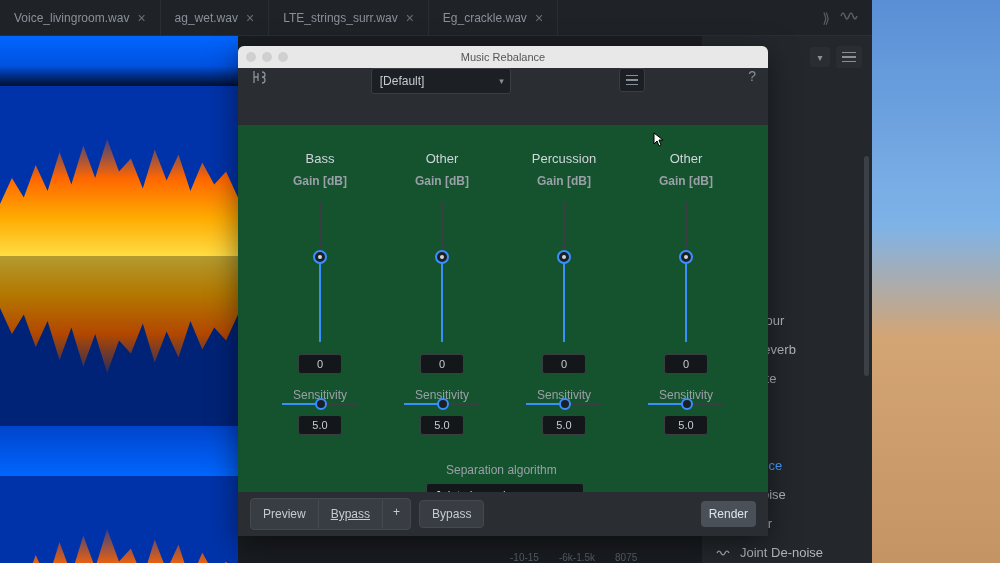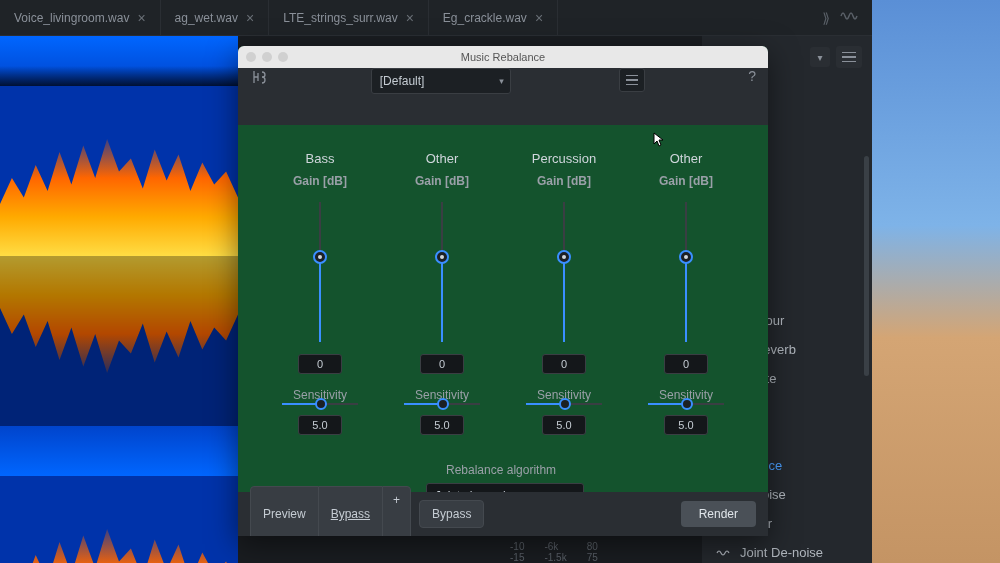--- a/index.html
+++ b/index.html
@@ -71,32 +71,32 @@
 .sens-fill { position: absolute; left: 0; height: 2px; width: 38px; background: #3a8fff; }
 .sens-thumb { position: absolute; top: -5px; left: 33px; width: 12px; height: 12px; border-radius: 50%; background: #1c2024; border: 2px solid #3a8fff; }
 
 .separation { margin-top: 14px; display: flex; flex-direction: column; align-items: center; }
 .sep-label { color: #9aa0a8; font-size: 12px; margin-bottom: 6px; align-self: flex-start; margin-left: 180px; }
 .sep-select { width: 158px; height: 26px; background: #14171a; border: 1px solid #3a3e43; border-radius: 3px; display: flex; align-items: center; padding: 0 8px; color: #c5ccd3; font-size: 12px; position: relative; margin-left: 4px;}
 .sep-select::after { content: '▾'; position: absolute; right: 8px; color: #8a9099; font-size: 9px; }
 
 .modal-footer { position: absolute; bottom: 0; left: 0; right: 0; height: 44px; background: #2a2e33; display: flex; align-items: center; padding: 0 12px; gap: 0; }
 .footer-btn-group { display: flex; }
-.footer-btn { padding: 20px 12px; background: #383d43; color: #c5ccd3; font-size: 12px; border: 1px solid #44494f; cursor: pointer; }
+.footer-btn { padding: 8px 12px; background: #383d43; color: #c5ccd3; font-size: 12px; border: 1px solid #44494f; cursor: pointer; }
 .footer-btn:first-child { border-radius: 4px 0 0 4px; }
 .footer-btn.mid { border-left: none; border-right: none; text-decoration: underline; }
 .footer-btn.plus { border-radius: 0 4px 4px 0; padding: 6px 10px; }
 .compare-btn { margin-left: 8px; padding: 6px 12px; background: #383d43; color: #c5ccd3; font-size: 12px; border: 1px solid #44494f; border-radius: 4px; }
-.render-btn { margin-left: auto; padding: 6px 18px; background: #4a5057; color: #e0e5ea; font-size: 12px; border: none; border-radius: 4px; }
+.render-btn { margin-left: auto; padding: 6px 8px; background: #4a5057; color: #e0e5ea; font-size: 12px; border: none; border-radius: 4px; }
 
 .cursor { position: absolute; top: 132px; left: 652px; width: 16px; height: 16px; z-index: 100; }
 
 
 .bottom-labels { position: absolute; bottom: 0; left: 510px; display: flex; gap: 20px; color: #5a6068; font-size: 10px; }
-.bl-col { display: flex; flex-direction: column; }
+.bl-col { display: flex; }
 </style>
 </head>
 <body>
 
 <div class="app-window">
 
   <div class="tab-bar">
     <div class="tab">
         <span>Voice_livingroom.wav</span>
         <span class="tab-close">×</span>
@@ -273,21 +273,21 @@
         <div class="ch-sens">Sensitivity</div>
         <div class="sens-track">
             <div class="sens-fill"></div>
             <div class="sens-thumb"></div>
           </div>
         <div class="value-box">5.0</div>
       </div>
     </div>
 
     <div class="separation">
-      <div class="sep-label">Rebalance algorithm</div>
+      <div class="sep-label">Separation algorithm</div>
       <div class="sep-select">
           <span>Joint channel</span>
         </div>
     </div>
   </div>
 
   <div class="modal-footer">
     <div class="footer-btn-group">
       <div class="footer-btn">Preview</div>
       <div class="footer-btn mid">Bypass</div>

